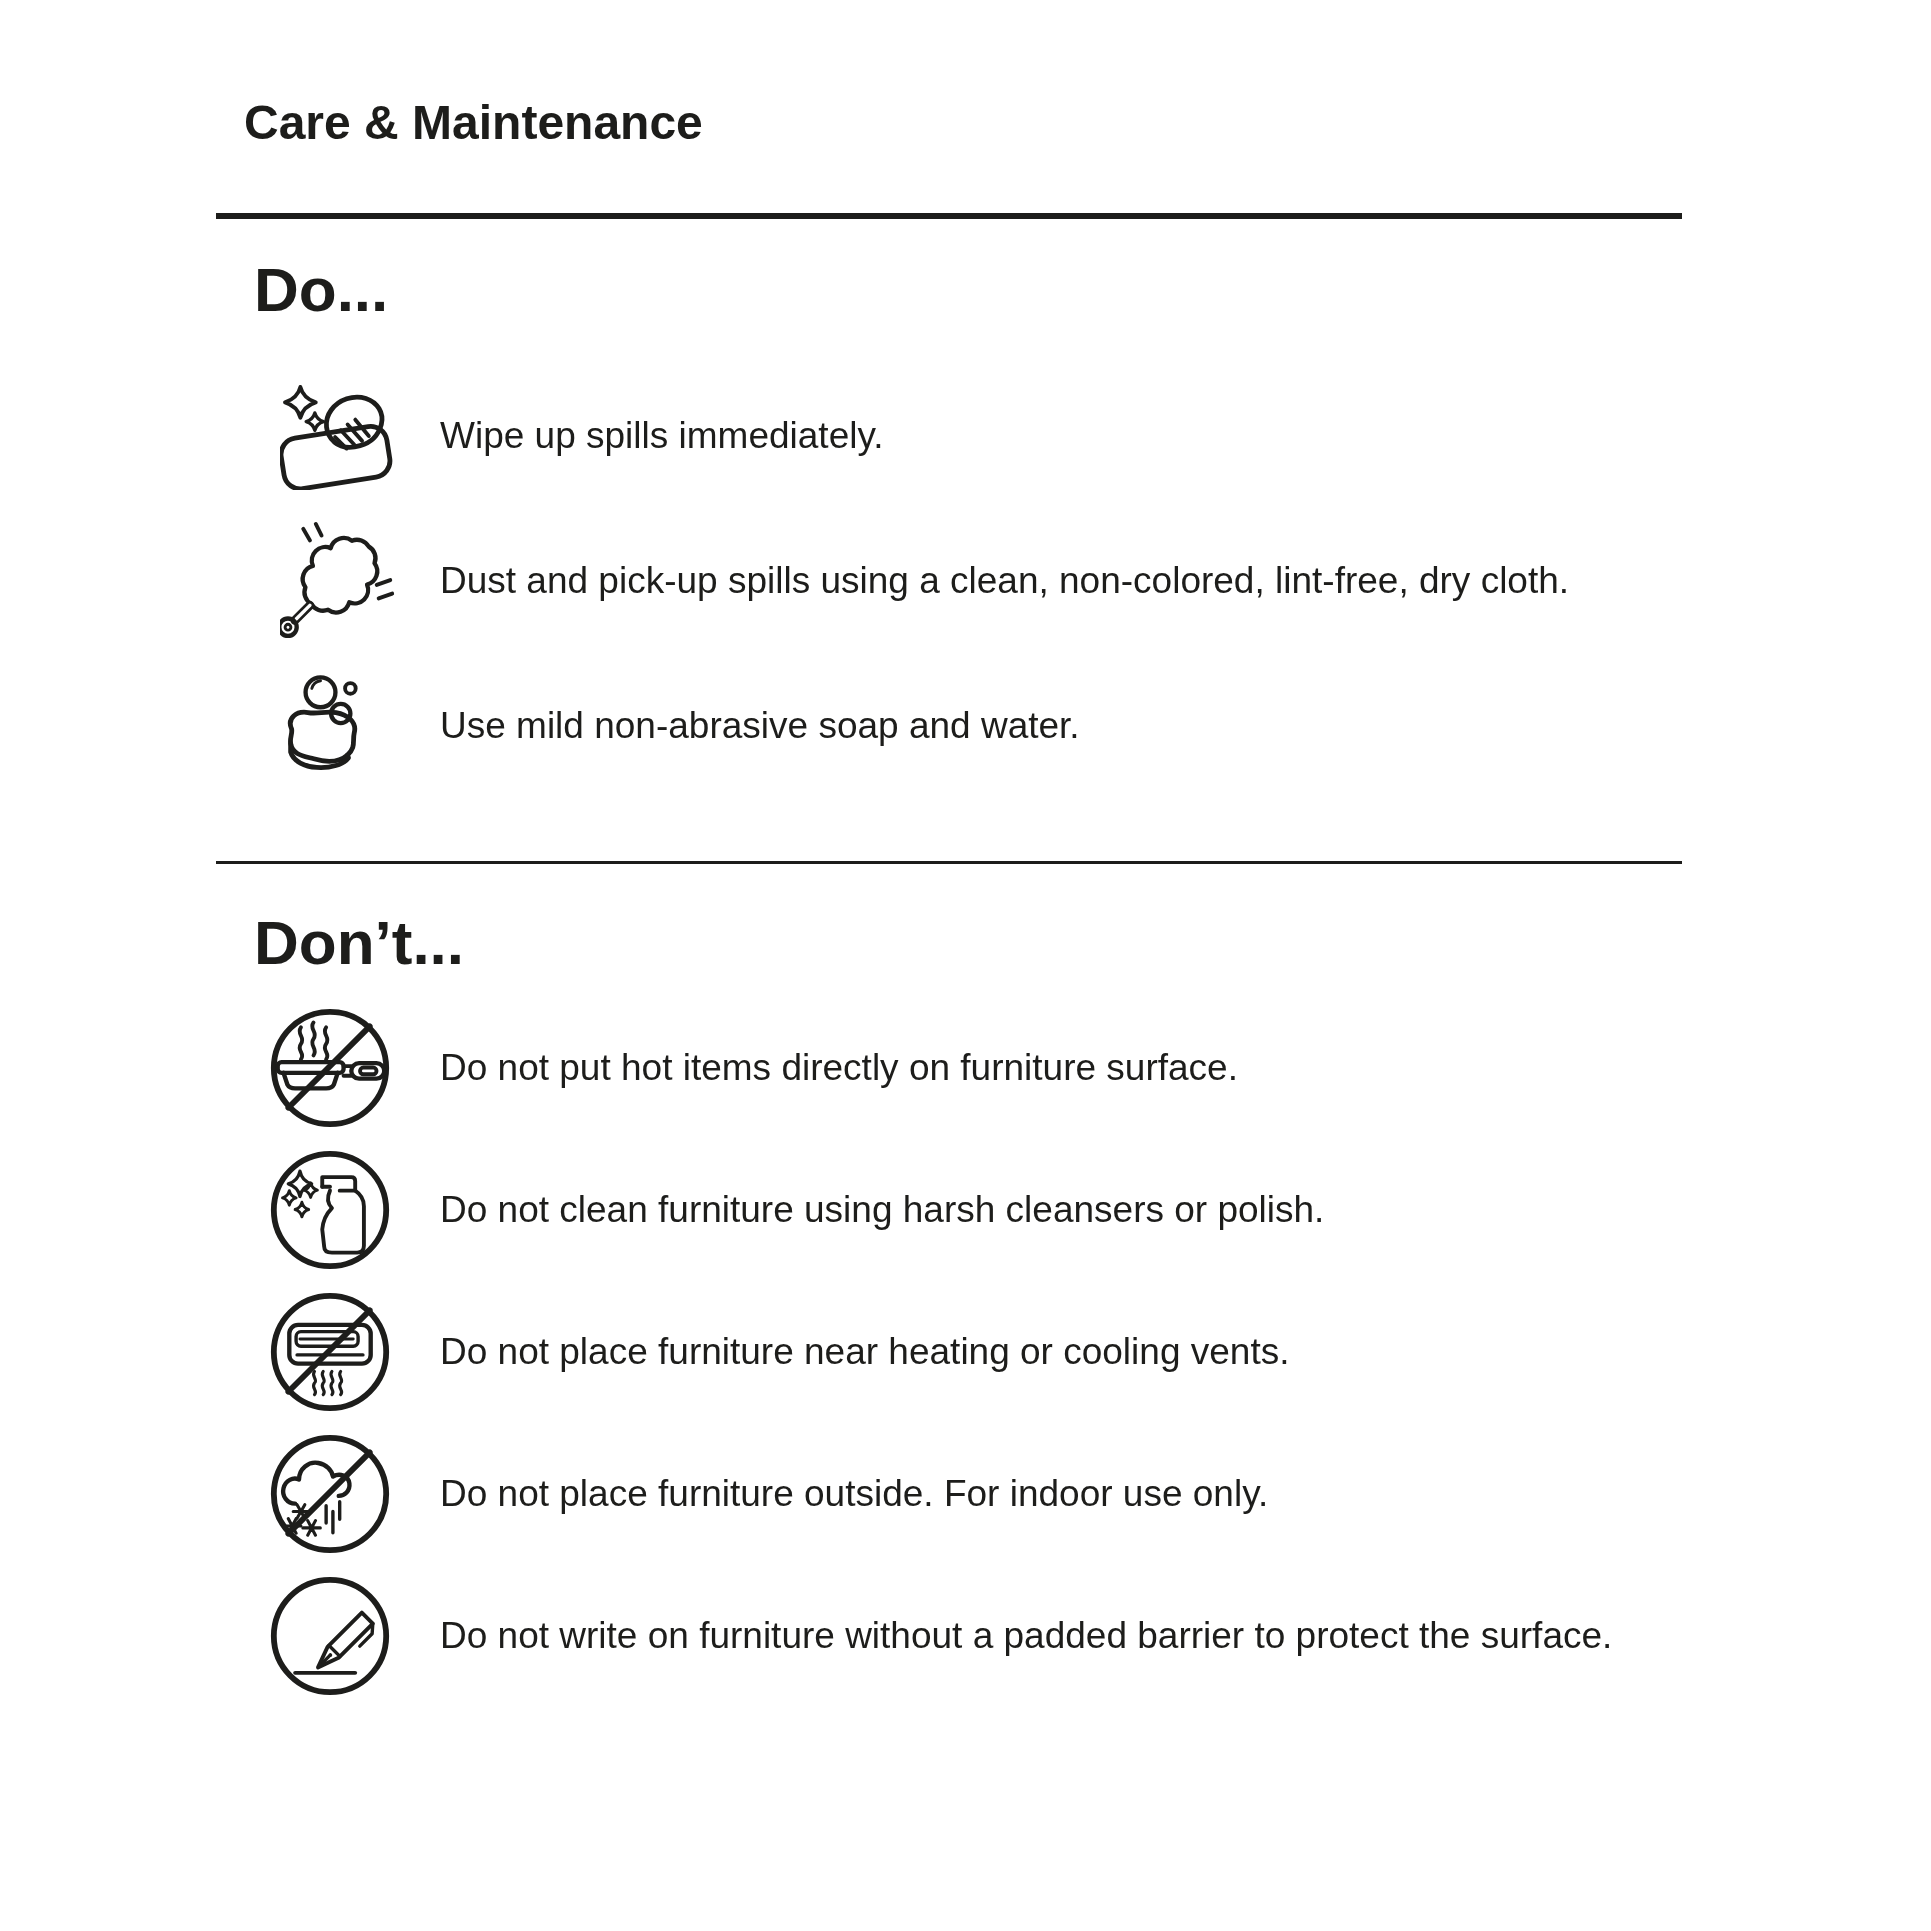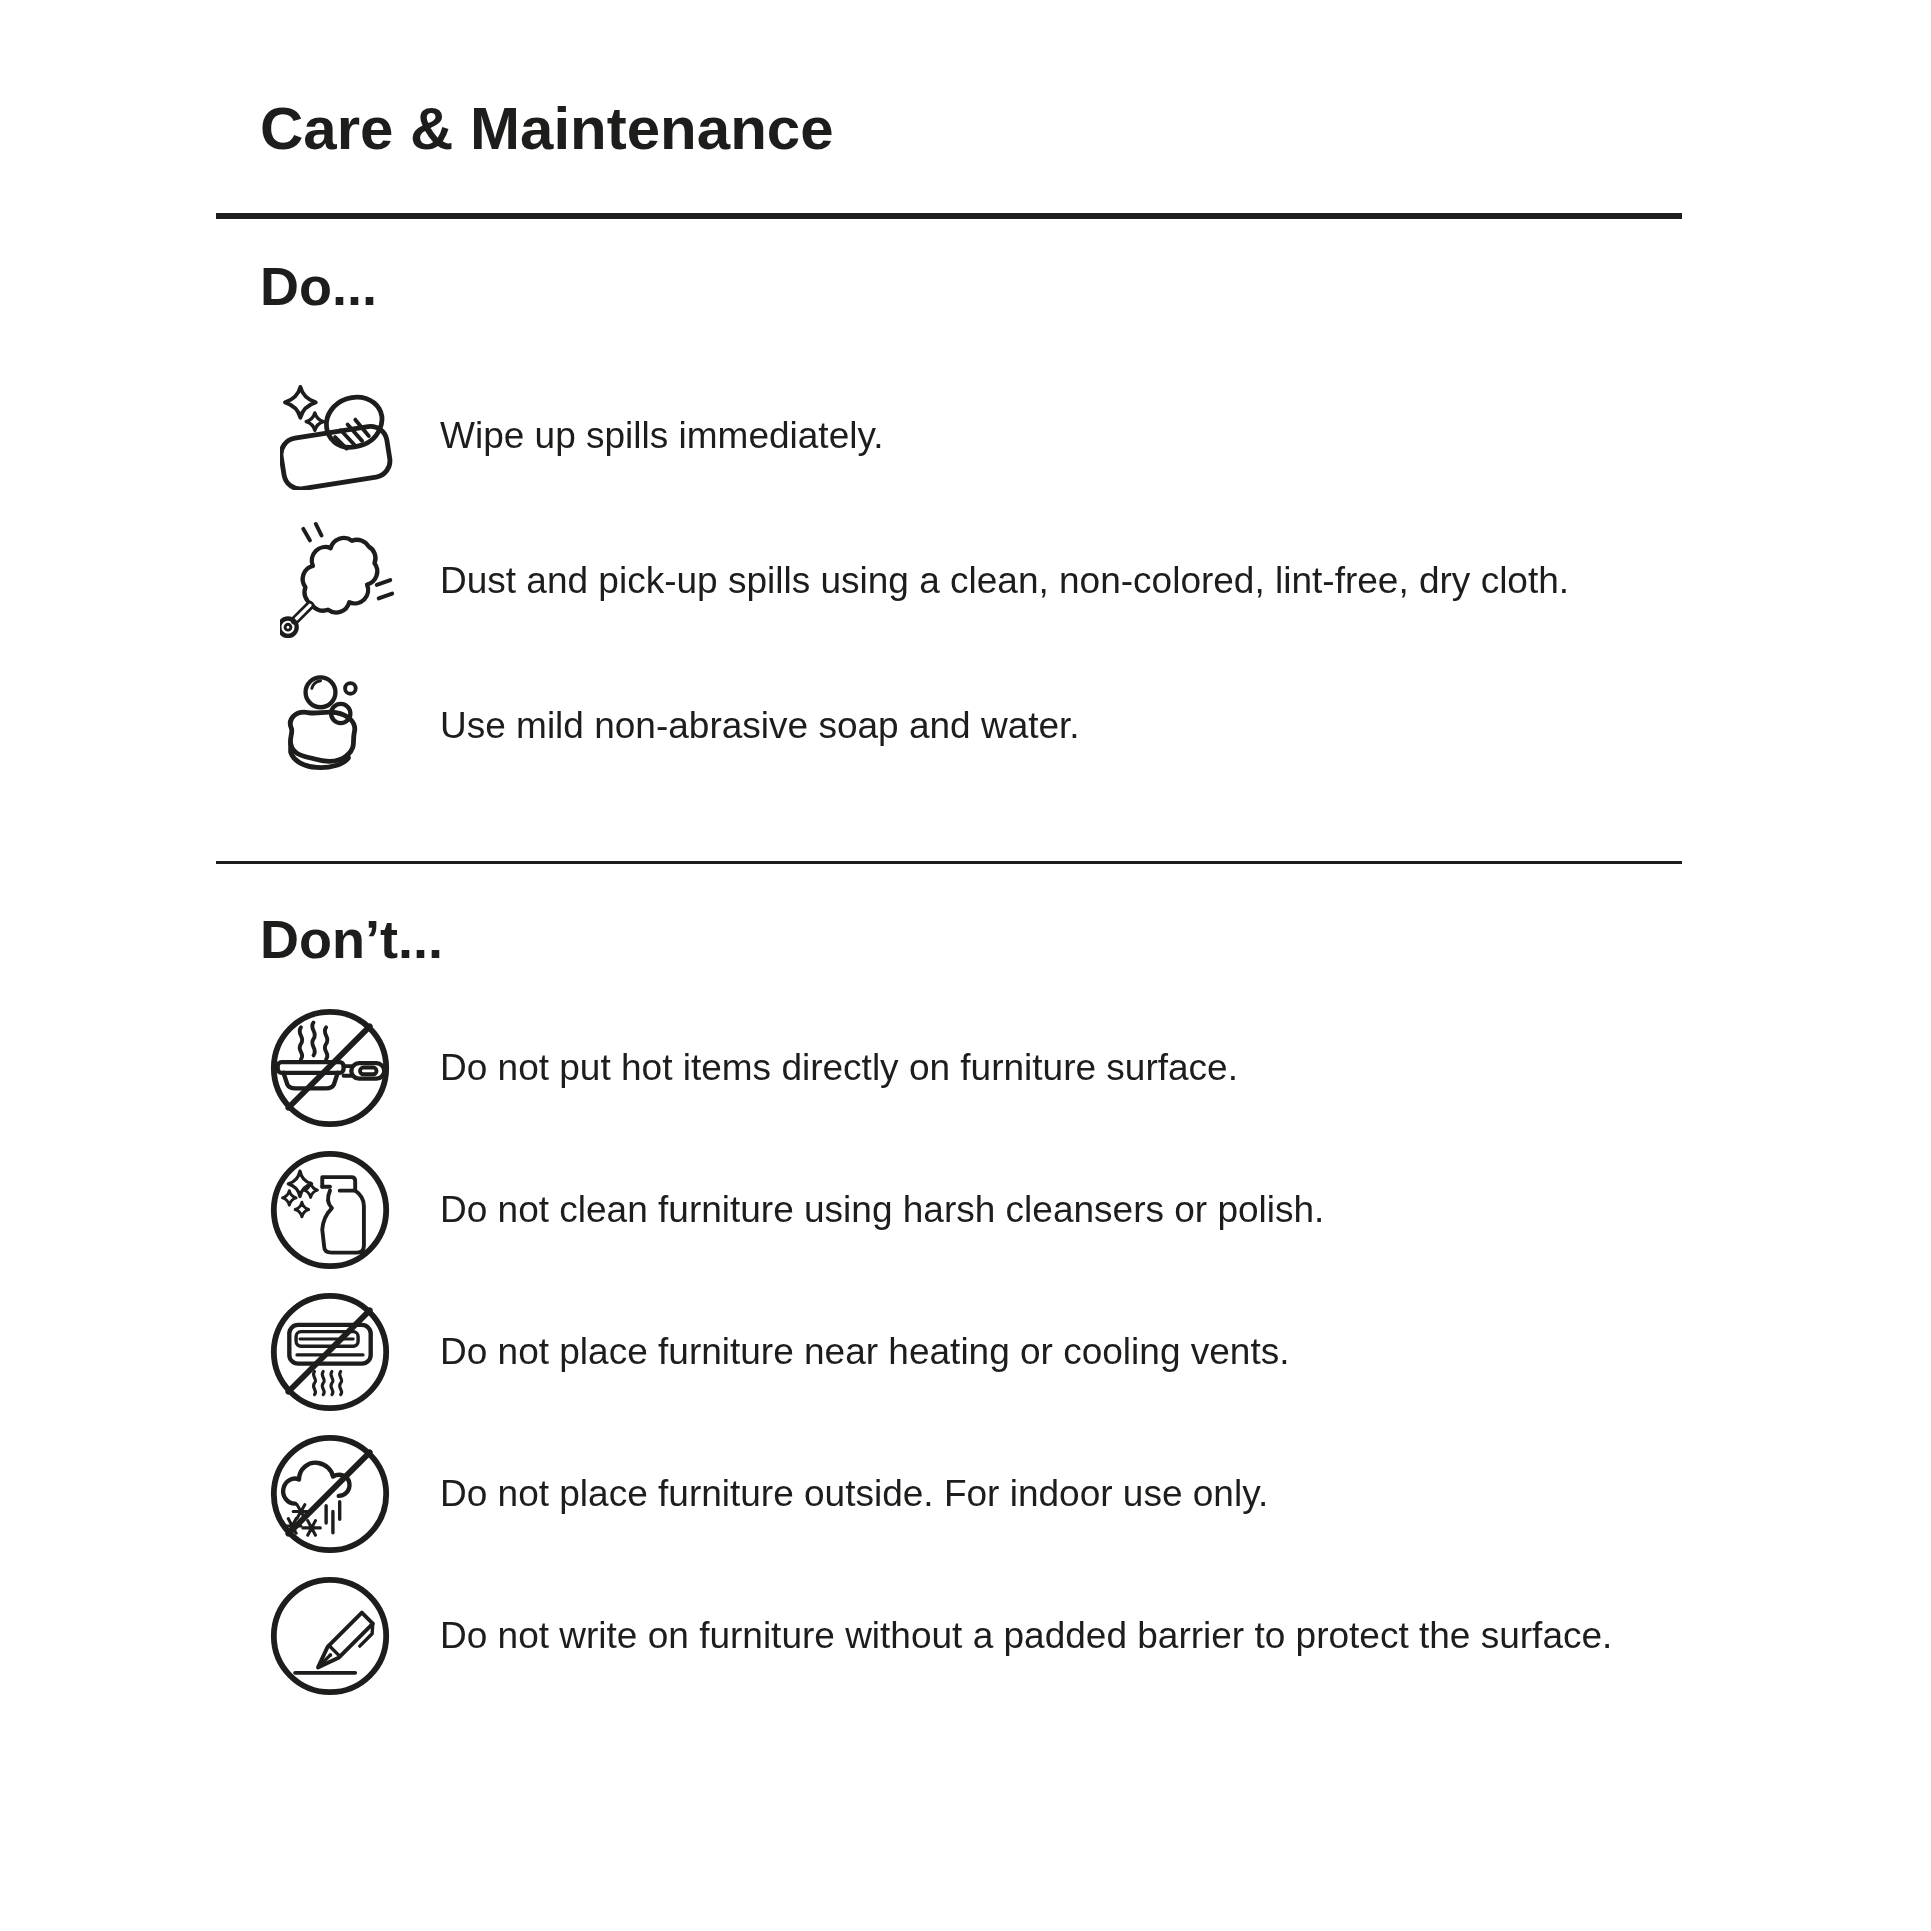--- a/index.html
+++ b/index.html
@@ -2,28 +2,28 @@
 <html><head>
 <meta charset="utf-8">
 <style>
   html,body{margin:0;padding:0;}
   body{
     width:1931px;height:1931px;background:#ffffff;position:relative;overflow:hidden;
     font-family:"Liberation Sans","DejaVu Sans",sans-serif;color:#1d1d1b;
   }
   .abs{position:absolute;}
   #doc-title{
-    left:244px;top:99px;font-size:60px;font-weight:bold;line-height:1;
-    letter-spacing:0;white-space:nowrap;margin-left:16px;
+    left:244px;top:99px;font-size:48px;font-weight:bold;line-height:1;
+    letter-spacing:0;white-space:nowrap;
   }
   .rule{background:#1d1d1b;left:216px;width:1466px;}
   #title-rule{top:213px;height:5.8px;}
   #section-rule{top:861px;height:2.9px;}
   .section-heading{
-    left:260px;font-size:54px;font-weight:bold;line-height:1;white-space:nowrap;
+    left:254px;font-size:62px;font-weight:bold;line-height:1;white-space:nowrap;
   }
   #do-heading{top:259px;}
   #dont-heading{top:912px;}
   .item-list{left:268px;width:1545px;display:flex;flex-direction:column;}
   #do-list{top:364px;}
   #dont-list{top:997px;}
   #do-list .row{height:145px;}
   #dont-list .row{height:142px;}
   .row{display:flex;align-items:center;}
   .icon-cell{width:172px;flex:0 0 172px;display:flex;align-items:center;}

